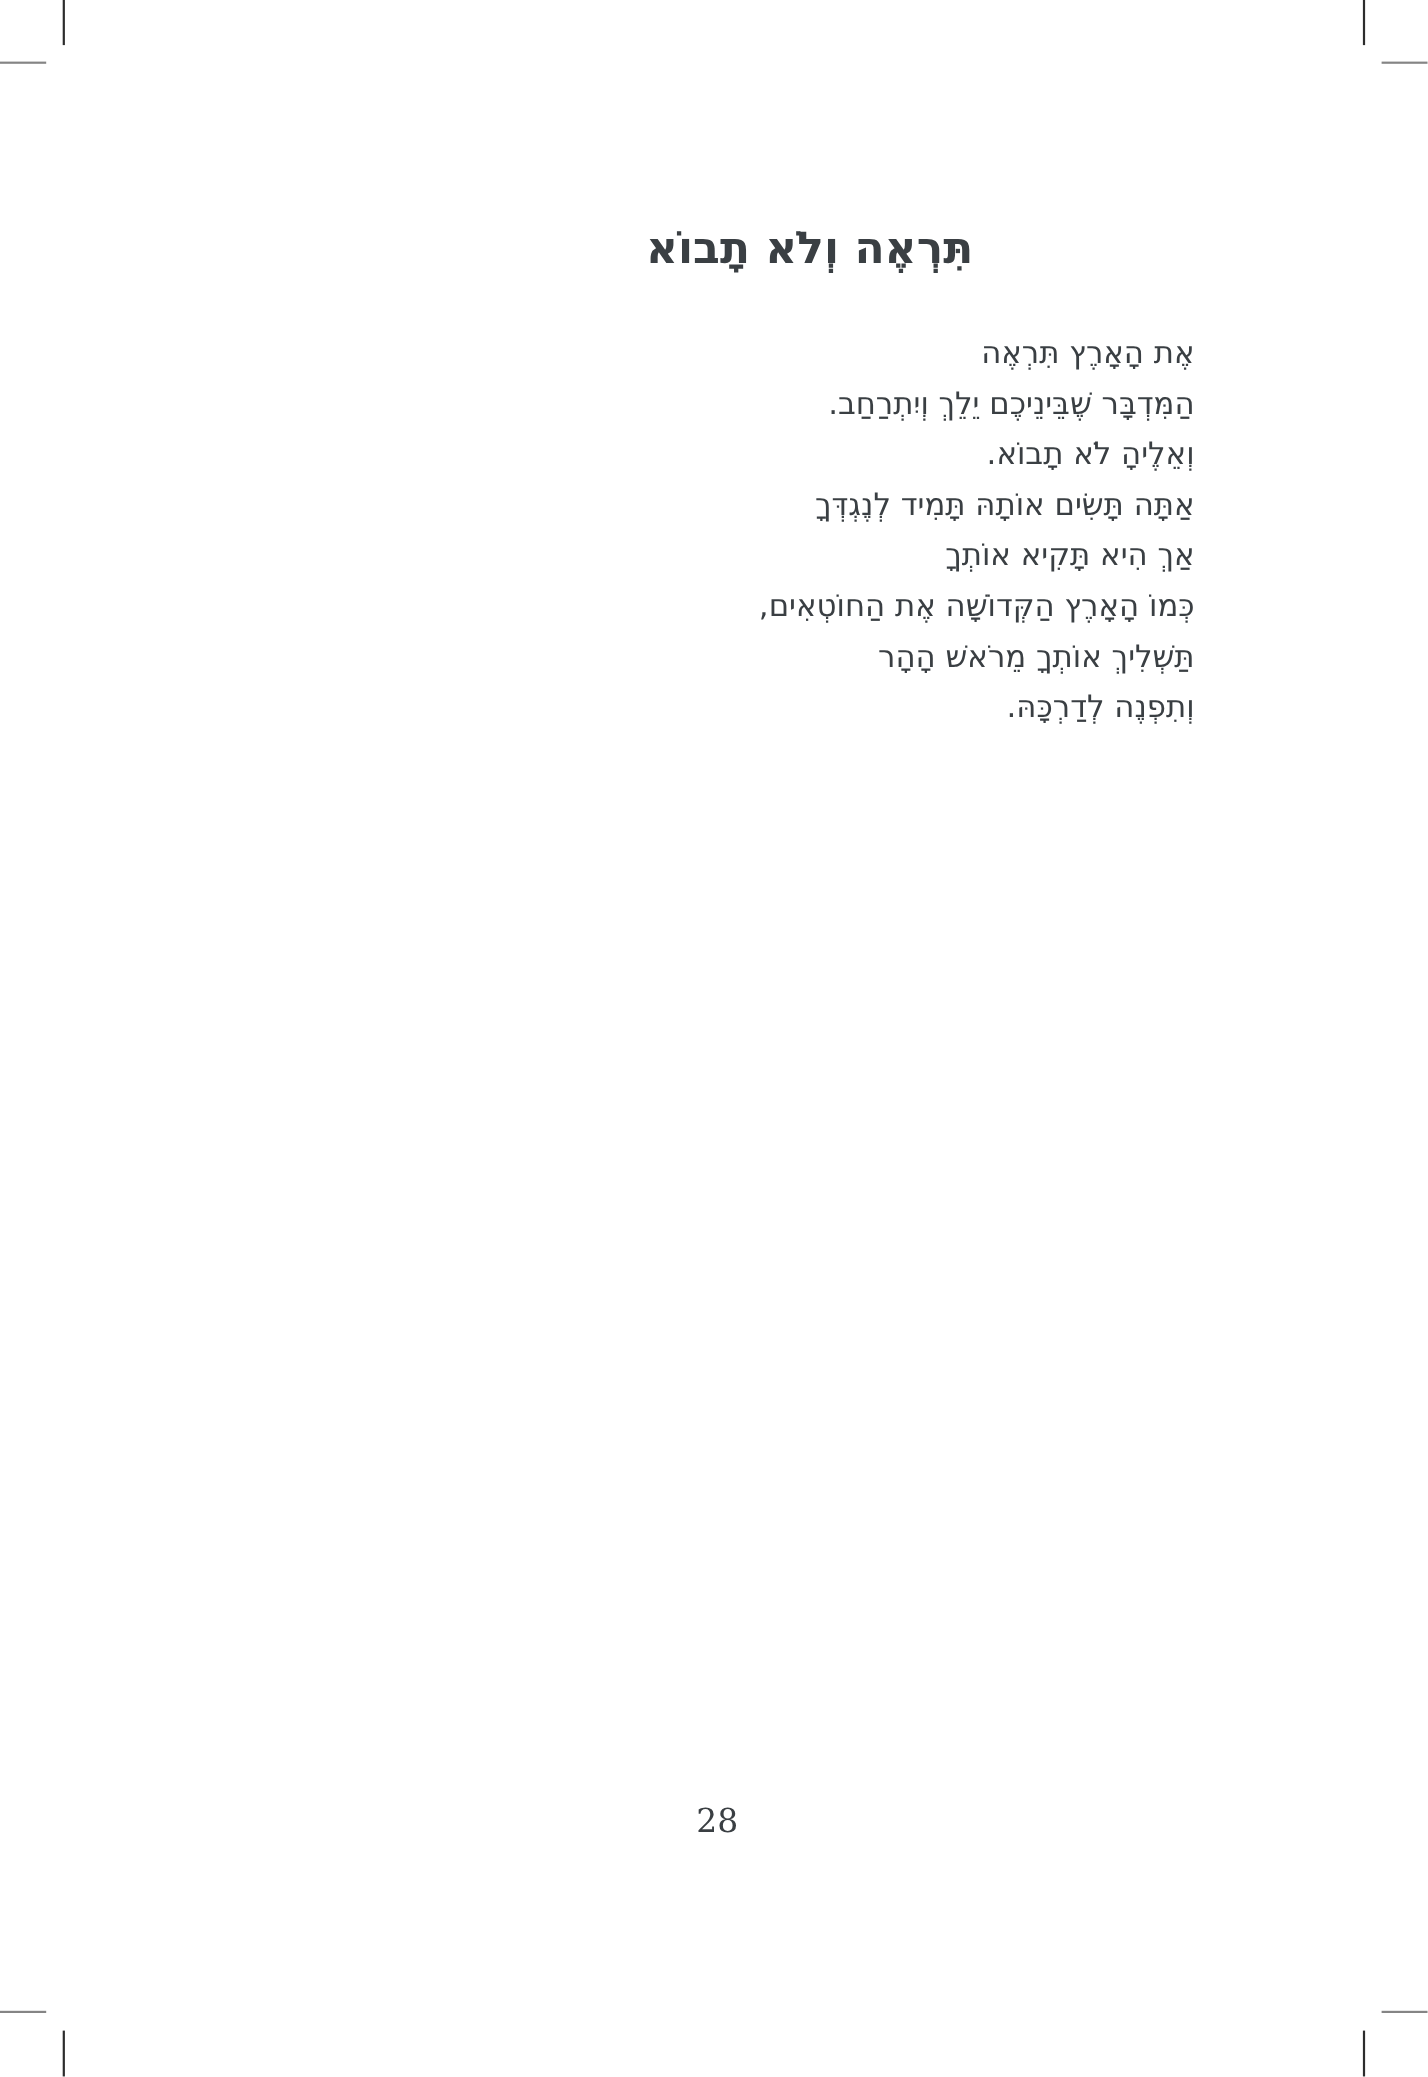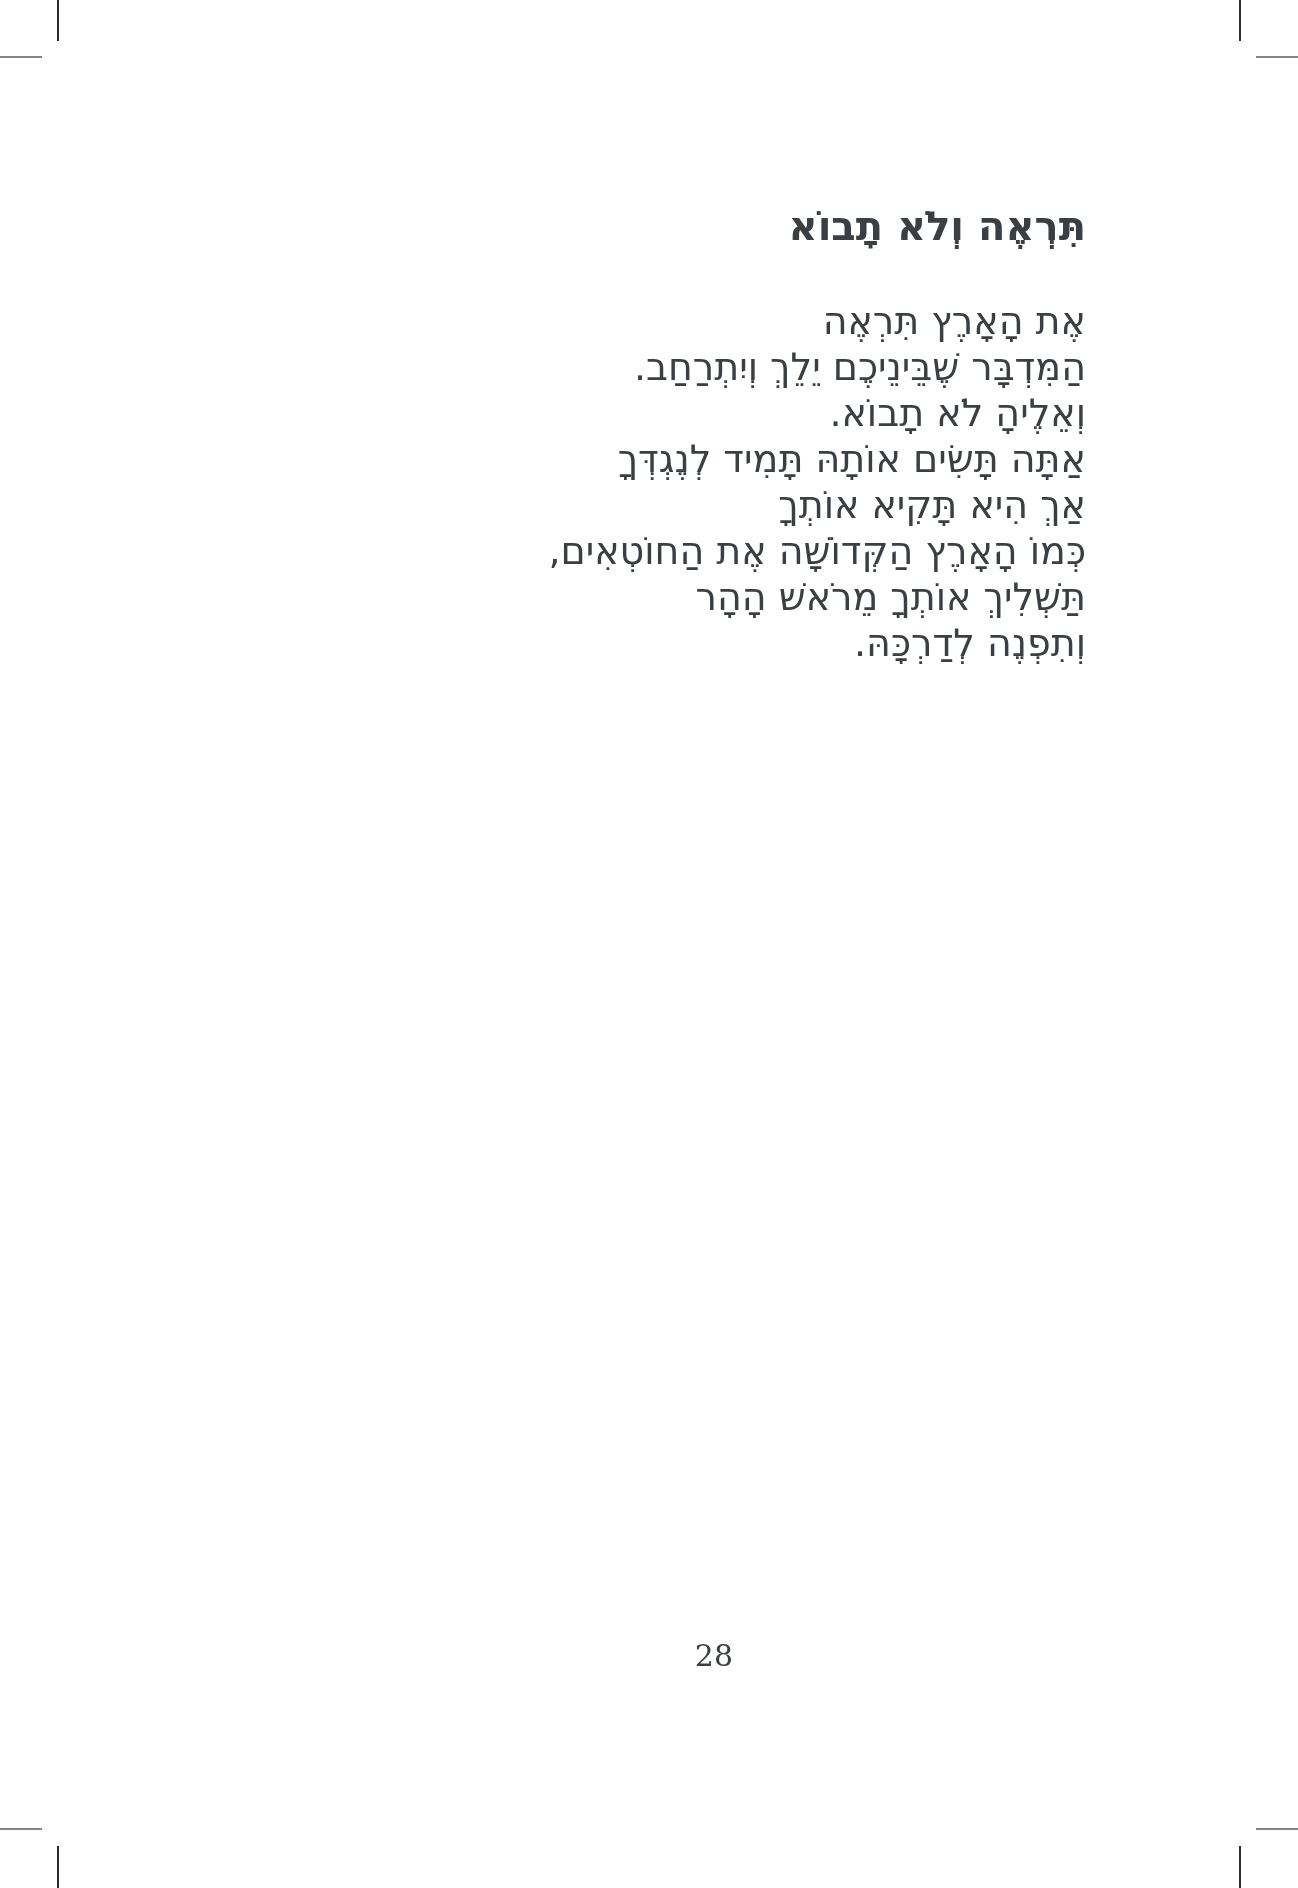--- a/index.html
+++ b/index.html
@@ -45,35 +45,36 @@
     direction: rtl;
     text-align: right;
     color: #3a3f43;
   }
   .poem-title {
     margin: 0 0 44px 0;
     font-size: 40px;
     font-weight: bold;
     line-height: 56px;
     color: #3a3f43;
+    text-align: center;
   }
   .poem-line {
-    font-size: 38px;
+    font-size: 28px;
     line-height: 46px;
     white-space: nowrap;
     color: #3a3f43;
   }
 
   
   .page-number {
     position: absolute;
     top: 1638px;
     left: 633px;
     width: 100px;
-    text-align: right;
+    text-align: left;
     font-family: "DejaVu Serif", serif;
     font-size: 30px;
     color: #3a3f43;
   }
 </style>
 </head>
 <body>
 
 <div class="page">
 

